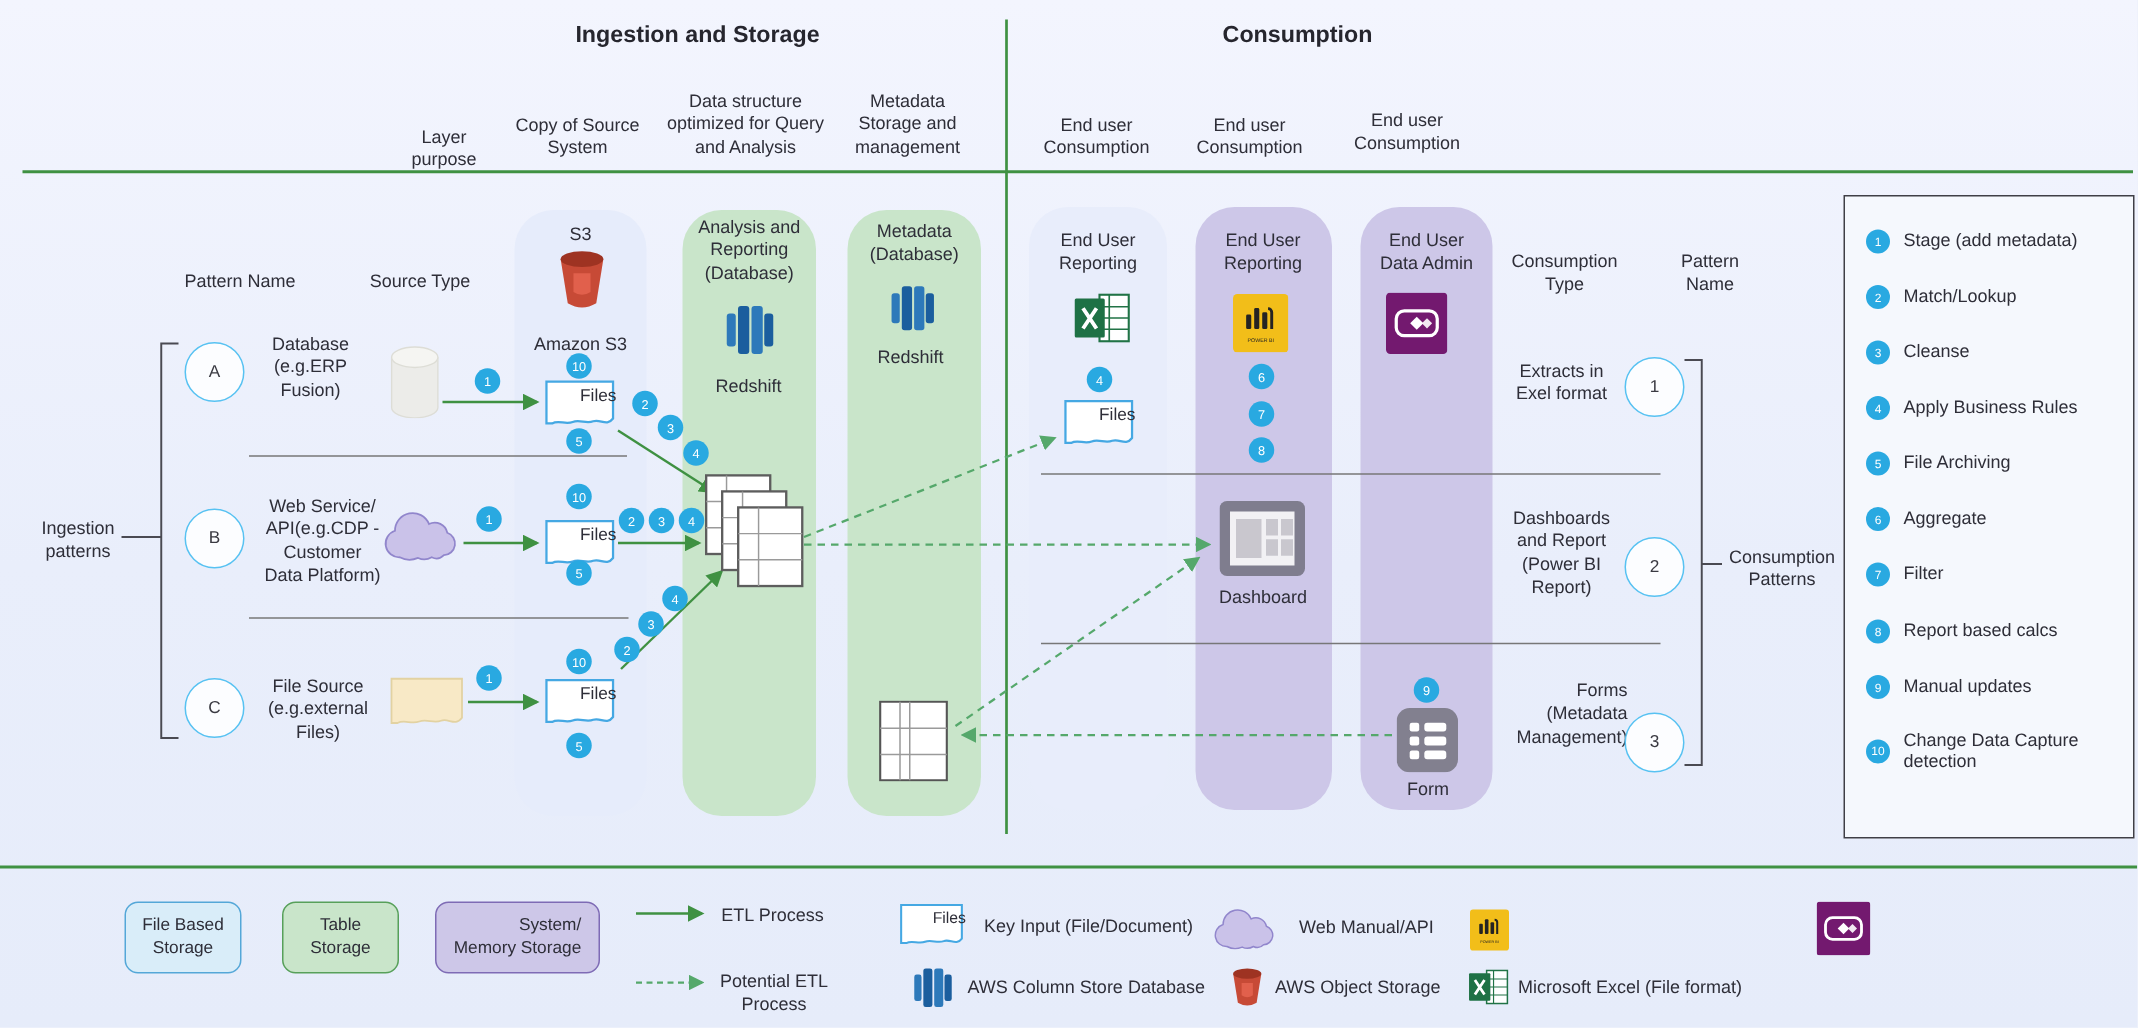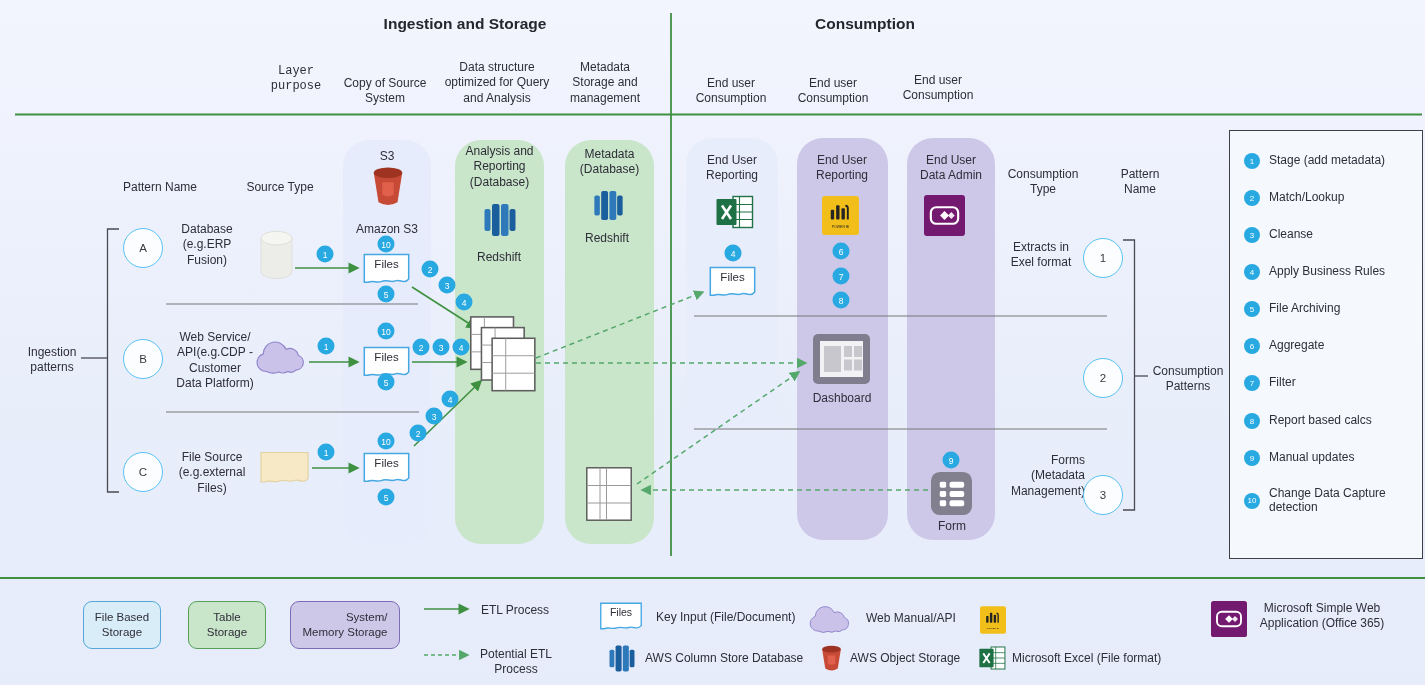--- a/index.html
+++ b/index.html
@@ -13,21 +13,21 @@
   .title{font-weight:bold;font-size:15.5px;color:#26262e;}
   .badge{position:absolute;z-index:5;width:17px;height:17px;border-radius:50%;background:#29a9e1;
          color:#fff;font-size:8.5px;display:flex;align-items:center;justify-content:center;
          transform:translate(-50%,-50%);}
   .pcircle{position:absolute;z-index:4;width:38px;height:38px;border-radius:50%;background:#fcfdff;
            border:1.6px solid #57c2f2;display:flex;align-items:center;justify-content:center;
            font-size:11.5px;color:#3a3a42;transform:translate(-50%,-50%);}
   .icon{position:absolute;z-index:4;}
   .files{position:absolute;z-index:4;width:49px;height:34px;}
   .files svg{position:absolute;left:0;top:0;width:100%;height:100%;}
-  .files .files-label{position:absolute;left:0;right:0;top:5px;text-align:center;font-size:11.5px;color:#2e2e38;z-index:1;}
+  .files .files-label{position:absolute;left:0;right:0;top:5px;text-align:right;font-size:11.5px;color:#2e2e38;z-index:1;}
   .legendbox{position:absolute;left:1229px;top:130px;width:192px;height:427px;z-index:3;
              border:1.5px solid #3f3f46;background:#f5f8fd;}
   .legendbox .row{position:absolute;left:14px;display:flex;align-items:center;gap:9px;}
   .legendbox .row .bg{width:16px;height:16px;min-width:16px;border-radius:50%;background:#29a9e1;color:#fff;
                       font-size:8px;display:flex;align-items:center;justify-content:center;}
   .legendbox .row .lb{font-size:12px;line-height:1.15;white-space:pre-line;text-align:left;}
   .stbox{position:absolute;z-index:3;border-radius:9px;display:flex;align-items:center;justify-content:center;
          font-size:11.5px;text-align:center;white-space:pre-line;line-height:1.3;}
 </style>
 </head>
@@ -163,21 +163,21 @@
     </g>
     <g fill="none">
       <line x1="424" y1="609" x2="468" y2="609" stroke="#3f9142" stroke-width="1.6" marker-end="url(#ah)"></line>
       <line x1="424" y1="655" x2="468" y2="655" stroke="#55a86b" stroke-width="1.5" stroke-dasharray="4 3" marker-end="url(#ah2)"></line>
     </g>
   </svg>
 
   <div class="t title" style="left:330px;top:14px;width:270px;">Ingestion and Storage</div>
   <div class="t title" style="left:795px;top:14px;width:140px;">Consumption</div>
 
-  <div class="t" style="left:261px;top:64px;width:70px;font-family:Liberation Mono, monospace;">Layer
+  <div class="t" style="left:261px;top:84px;width:70px;">Layer
 purpose</div>
   <div class="t" style="left:339px;top:76px;width:92px;">Copy of Source
 System</div>
   <div class="t" style="left:435px;top:60px;width:124px;">Data structure
 optimized for Query
 and Analysis</div>
   <div class="t" style="left:555px;top:60px;width:100px;">Metadata
 Storage and
 management</div>
 
@@ -297,20 +297,24 @@
   <div class="t" style="left:930px;top:519px;width:44px;">Form</div>
 
   <div class="t" style="left:1002px;top:167px;width:82px;">Consumption
 Type</div>
   <div class="t" style="left:1104px;top:167px;width:72px;">Pattern
 Name</div>
 
   <div class="t" style="left:1000px;top:240px;width:82px;">Extracts in
 Exel format</div>
   <div class="pcircle" style="left:1103px;top:258px;">1</div>
+  <div class="t" style="left:999px;top:338px;width:84px;">Dashboards
+and Report
+(Power BI
+Report)</div>
   <div class="pcircle" style="left:1103px;top:378px;">2</div>
   <div class="t" style="left:993px;top:453px;width:92px;text-align:right;">Forms
 (Metadata
 Management)</div>
   <div class="pcircle" style="left:1103px;top:495px;">3</div>
   <div class="t" style="left:1146px;top:364px;width:84px;">Consumption
 Patterns</div>
 
   <span class="badge" style="left:325px;top:254px;">1</span>
   <span class="badge" style="left:386px;top:244px;">10</span>
@@ -407,22 +411,20 @@
     </svg>
   <div class="t tl" style="left:866px;top:611px;width:104px;">Web Manual/API</div>
 
   <svg class="icon" style="left:980px;top:606px;width:26px;height:28px;">
       <use href="#sym-pbi"></use>
     </svg>
 
   <svg class="icon" style="left:1211px;top:601px;width:36px;height:36px;">
       <use href="#sym-papps"></use>
     </svg>
-  <div class="t" style="left:1252px;top:601px;width:140px;">Microsoft Simple Web
-Application (Office 365)</div>
 
   <svg class="icon" style="left:608px;top:644px;width:28px;height:29px;">
       <use href="#sym-redshift"></use>
     </svg>
   <div class="t tl" style="left:645px;top:651px;width:190px;">AWS Column Store Database</div>
 
   <svg class="icon" style="left:819px;top:644px;width:25px;height:29px;">
       <use href="#sym-s3"></use>
     </svg>
   <div class="t tl" style="left:850px;top:651px;width:120px;">AWS Object Storage</div>

